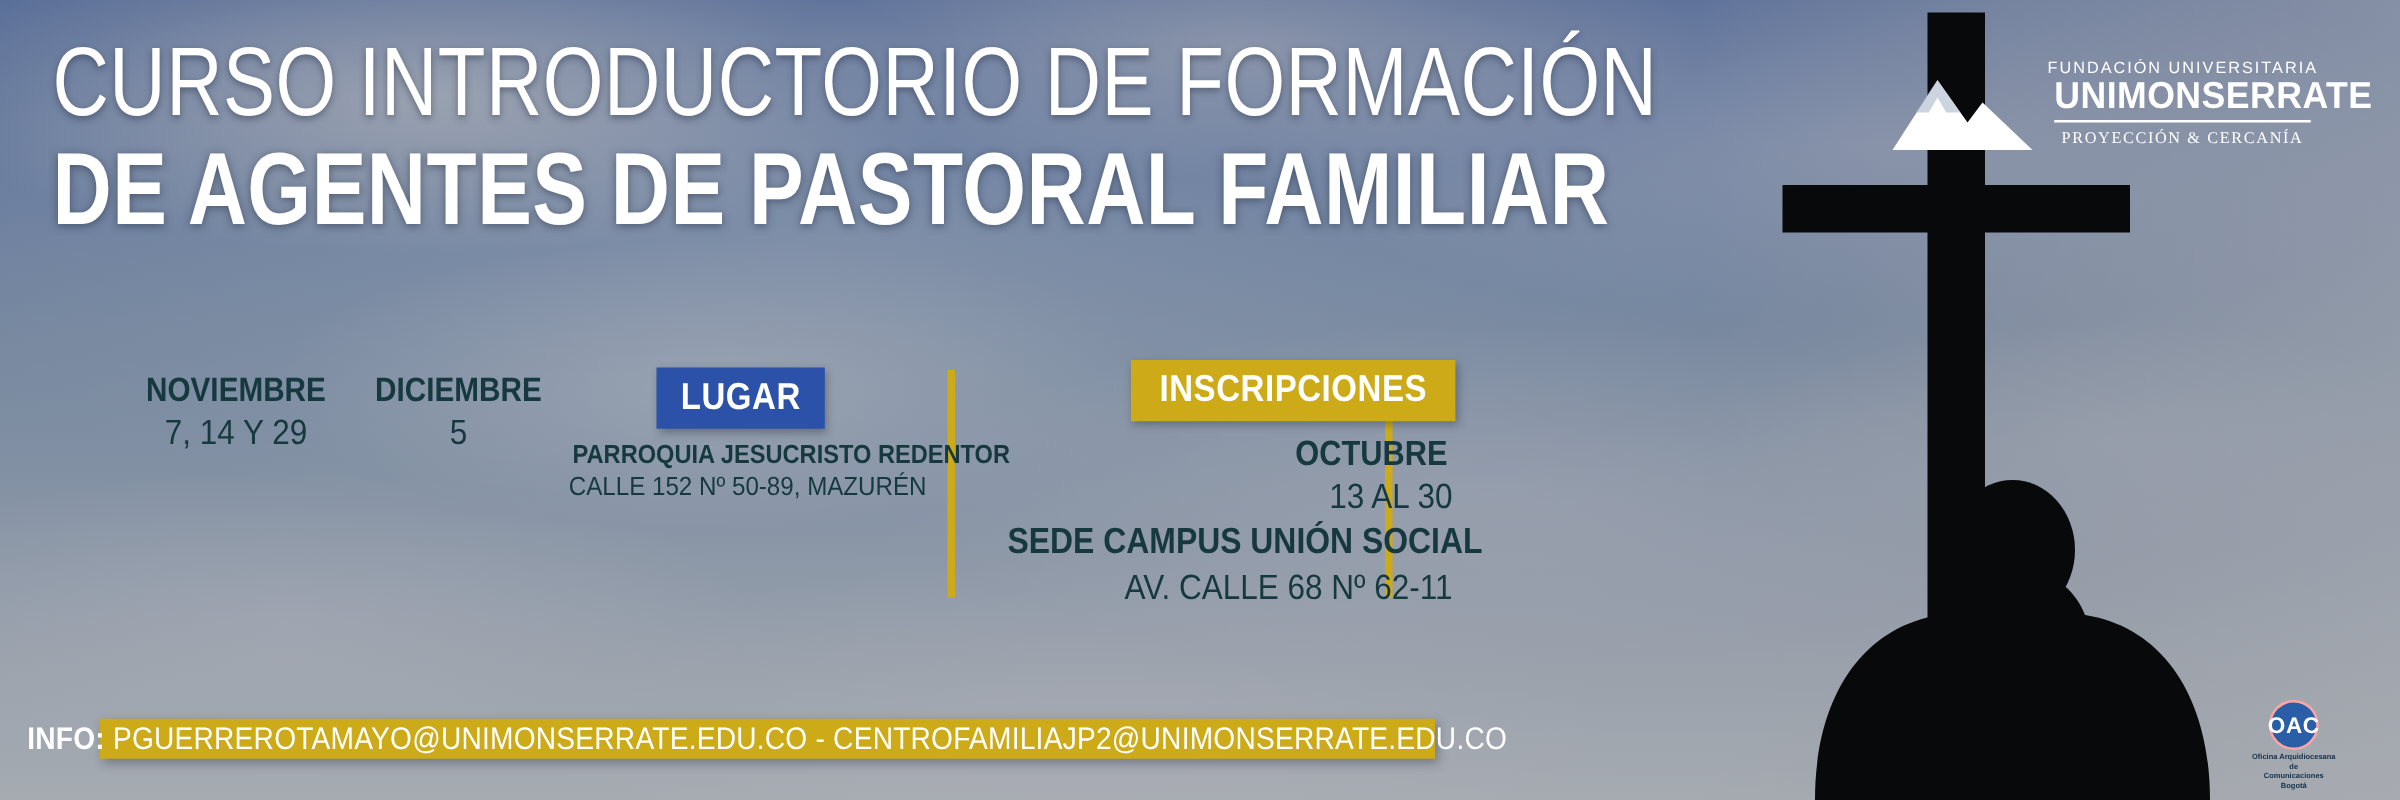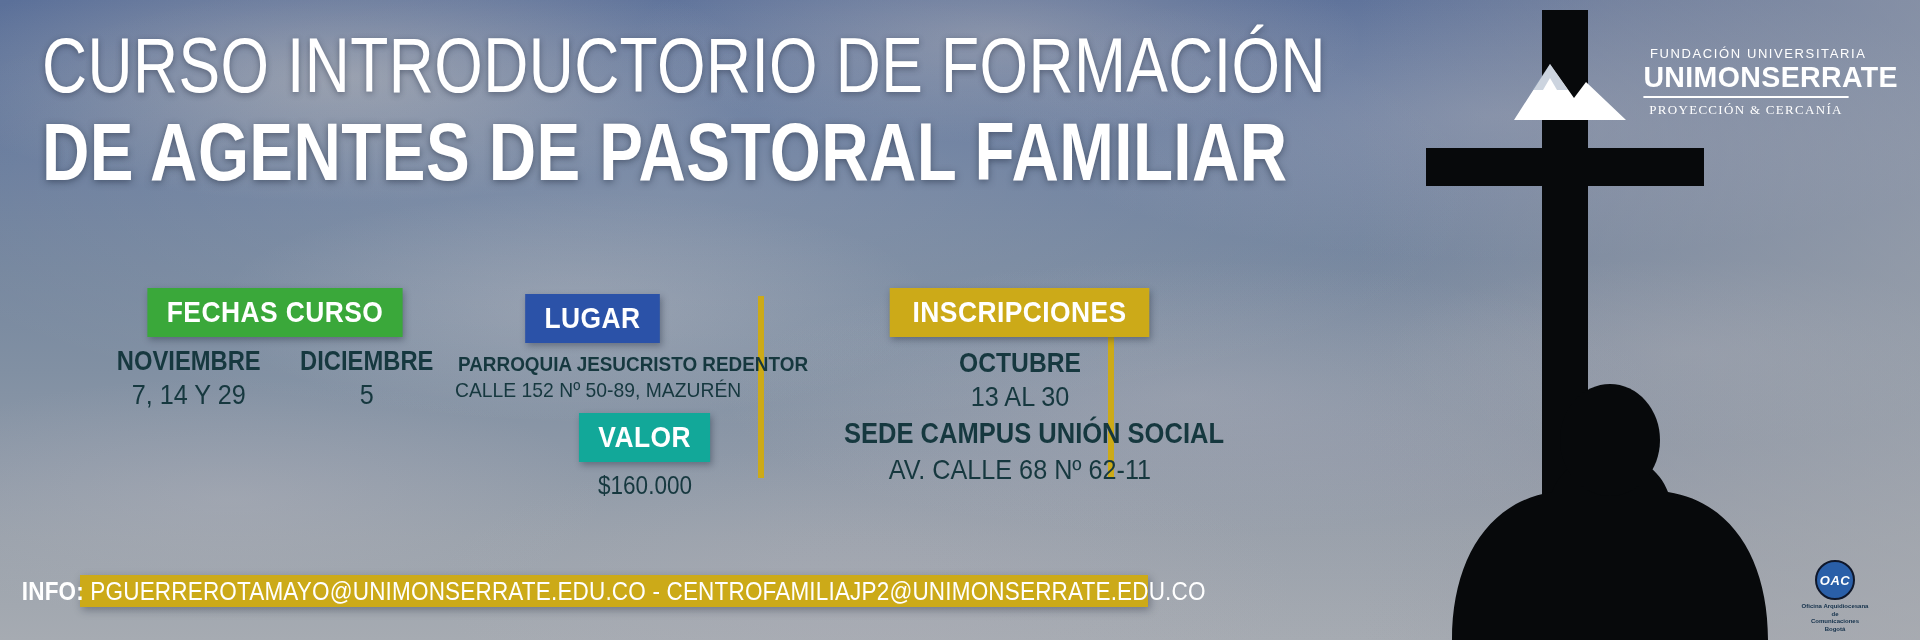--- a/index.html
+++ b/index.html
@@ -127,21 +127,21 @@
   .grp-lugar .l1 { font-size:21px; font-weight:700; transform:scaleX(0.90); margin-top:10px; }
   .grp-lugar .l2 { font-size:21px; font-weight:400; transform:scaleX(0.92); margin-top:3px; }
 
   
   .grp-duracion { position:absolute; left:107px; top:125px; width:195px; text-align:center; }
   .grp-horario  { position:absolute; left:318px; top:125px; width:230px; text-align:center; }
   .grp-valor    { position:absolute; left:560px; top:125px; width:170px; text-align:center; }
   .sub-val { font-size:25px; font-weight:400; transform:scaleX(0.90); margin-top:10px; }
 
   
-  .grp-insc { position:absolute; left:820px; top:0; width:400px; text-align:center; }
+  .grp-insc { position:absolute; left:782px; top:0; width:400px; text-align:right; }
   .grp-insc .badge { font-size:30px; padding:9px 26px 10px 26px; }
   .grp-insc .i1 { font-size:28px; font-weight:700; transform:scaleX(0.88); margin-top:11px; }
   .grp-insc .i2 { font-size:28px; font-weight:400; transform:scaleX(0.90); margin-top:4px; }
   .grp-insc .i3 { font-size:29px; font-weight:700; transform:scaleX(0.88); margin-top:6px; }
   .grp-insc .i4 { font-size:28px; font-weight:400; transform:scaleX(0.90); margin-top:5px; }
 
   .vrule {
     position:absolute;
     width:6px; background:#ccaa18;
     top:8px; height:182px;
@@ -173,46 +173,44 @@
   .silhouette { position:absolute; right:0; top:0; width:700px; height:640px; pointer-events:none; }
 
   
   .logo { position:absolute; left:1510px; top:40px; width:340px; height:105px; }
   .logo-mark { position:absolute; left:0; top:8px; width:120px; height:80px; }
   .logo-text { position:absolute; left:128px; top:6px; width:216px; text-align:center; color:#fff; }
   .logo-top {
     font-family:"Liberation Sans Narrow","Liberation Sans", sans-serif;
     font-size:13px; letter-spacing:1.6px; font-weight:400;
     white-space:nowrap;
-    margin-left:12px;
   }
   .logo-main {
     font-family:"Liberation Sans Narrow","Liberation Sans", sans-serif;
     font-size:30px; font-weight:700; letter-spacing:0.4px; line-height:1.05;
     transform:scaleX(0.95); white-space:nowrap;
     border-bottom:2px solid #ffffff; padding-bottom:3px;
   }
   .logo-sub {
     font-family:"Liberation Serif", serif;
     font-size:13px; letter-spacing:1.3px; margin-top:4px; white-space:nowrap;
   }
 
   
   .oac { position:absolute; left:1800px; top:560px; width:70px; height:70px; text-align:center; }
   .oac-circle {
     width:40px; height:40px; margin:0 auto;
     border-radius:50%;
     background:#2a5fa8;
     color:#fff;
     font-family:"Liberation Sans", sans-serif;
-    font-size:13px; font-weight:700;
+    font-size:18px; font-weight:700;
     display:flex; align-items:center; justify-content:center;
     letter-spacing:0.5px;
-    border:2px solid #0f172a;
-    font-style:italic;
+    border:2px solid #fca5a5;
   }
   .oac-t {
     color:#13304a; font-size:6px; line-height:1.25; margin-top:3px;
     font-family:"Liberation Sans", sans-serif; font-weight:700;
   }
 </style>
 </head>
 <body>
 
 <div class="banner">
@@ -234,47 +232,40 @@
     <div class="line1">CURSO INTRODUCTORIO DE FORMACIÓN</div>
     <div class="line2">DE AGENTES DE PASTORAL FAMILIAR</div>
   </div>
 
   <div class="content">
 
     <div class="vrule vrule-left"></div>
     <div class="vrule vrule-right"></div>
 
     <div class="grp-fechas">
-      <div class="badge-wrap">
-        <span class="badge badge-green">FECHAS CURSO</span>
-      </div>
       <div class="fechas-cols">
         <div class="fechas-col">
           <div class="dark-text month">NOVIEMBRE</div>
           <div class="dark-text days">7, 14 Y 29</div>
         </div>
         <div class="fechas-col">
           <div class="dark-text month">DICIEMBRE</div>
           <div class="dark-text days">5</div>
         </div>
       </div>
     </div>
 
     <div class="grp-lugar">
       <span class="badge badge-blue">LUGAR</span>
       <div class="dark-text l1">PARROQUIA JESUCRISTO REDENTOR</div>
       <div class="dark-text l2">CALLE 152 Nº 50-89, MAZURÉN</div>
     </div>
 
 
 
-    <div class="grp-valor">
-      <span class="badge badge-teal">VALOR</span>
-      <div class="dark-text sub-val">$160.000</div>
-    </div>
 
     <div class="grp-insc">
       <span class="badge badge-gold">INSCRIPCIONES</span>
       <div class="dark-text i1">OCTUBRE</div>
       <div class="dark-text i2">13 AL 30</div>
       <div class="dark-text i3">SEDE CAMPUS UNIÓN SOCIAL</div>
       <div class="dark-text i4">AV. CALLE 68 Nº 62-11</div>
     </div>
 
   </div>

